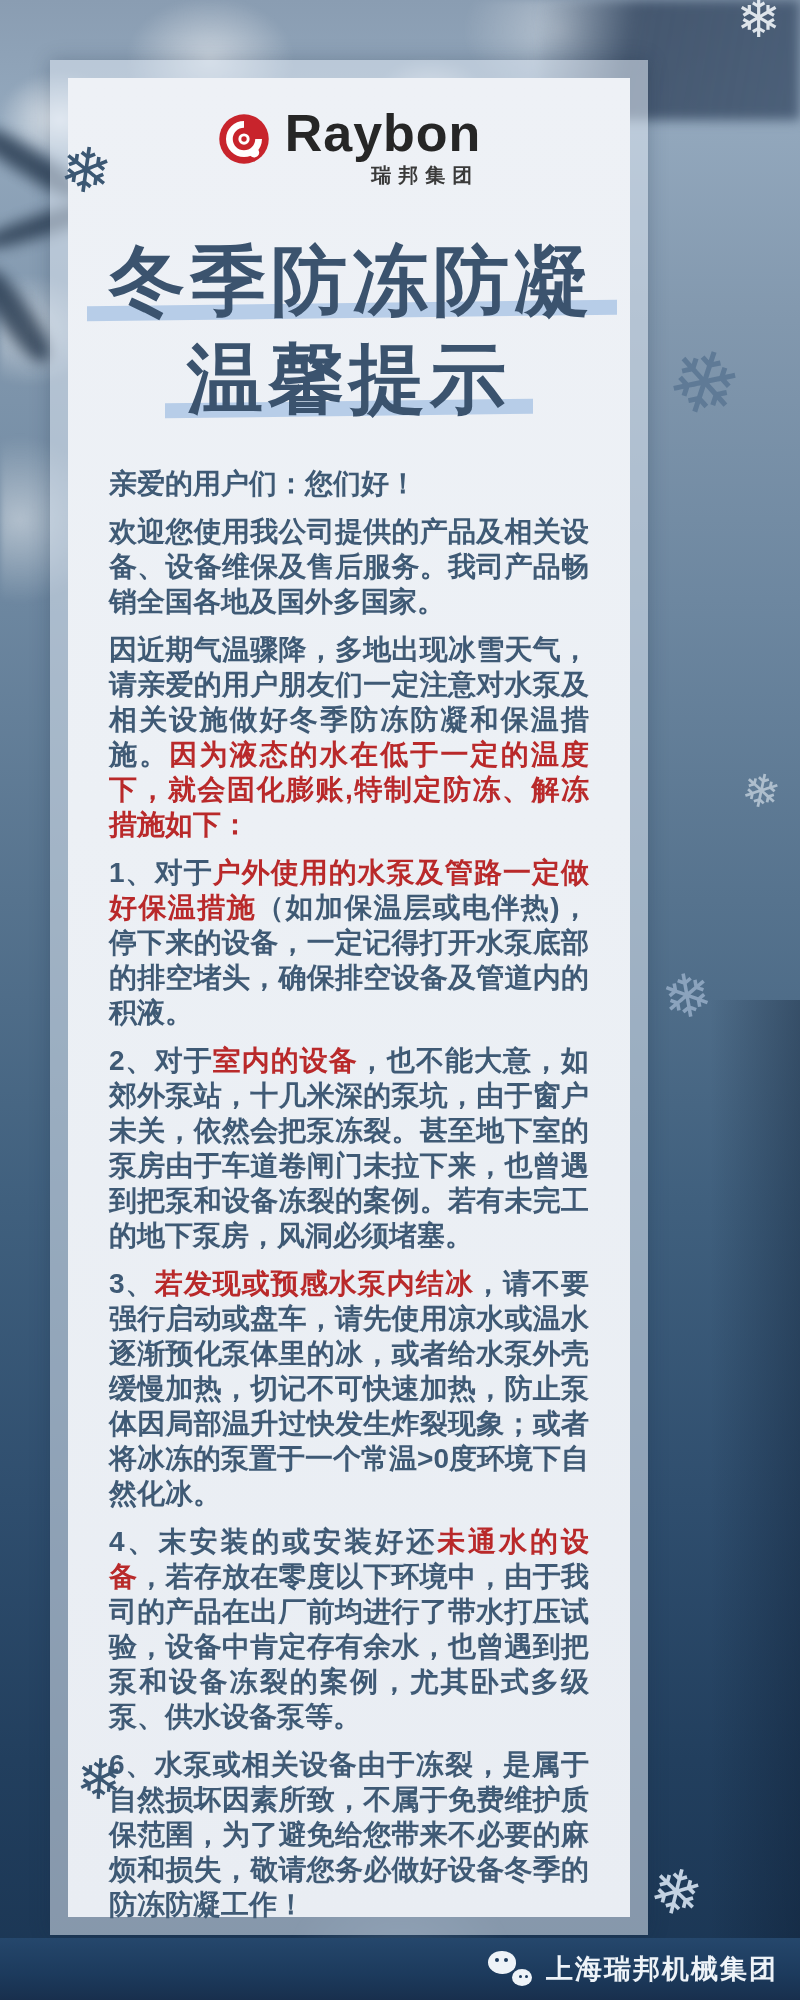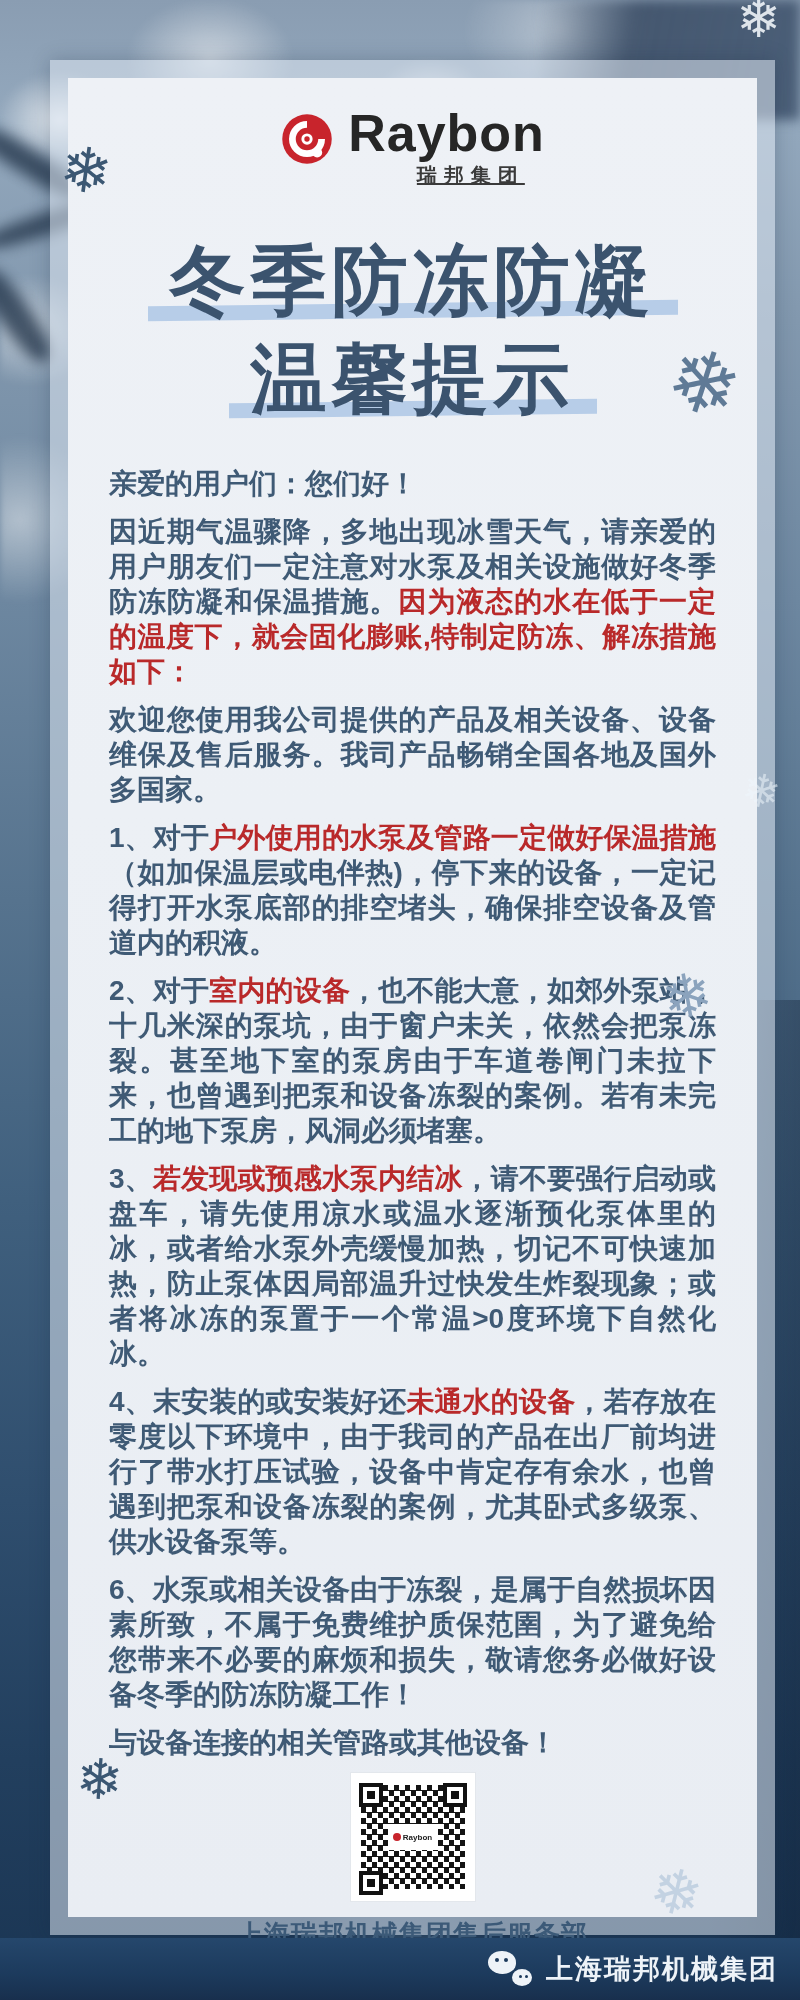--- a/index.html
+++ b/index.html
@@ -19,32 +19,32 @@
   .bg-darkpanel{position:absolute;left:540px;top:0;width:260px;height:120px;filter:blur(6px);
     background:linear-gradient(100deg,rgba(40,60,85,0) 0%,rgba(45,63,88,.75) 35%,rgba(58,78,104,.8) 100%);}
   .bg-branch{position:absolute;background:#27394e;filter:blur(7px);opacity:.8;border-radius:40%;}
   .branch1{left:-30px;top:150px;width:120px;height:26px;transform:rotate(32deg);}
   .branch2{left:-20px;top:210px;width:150px;height:22px;transform:rotate(-18deg);}
   .branch3{left:-40px;top:300px;width:110px;height:30px;transform:rotate(55deg);}
   .bg-shade-right{position:absolute;right:0;top:1000px;width:90px;height:1000px;
     background:linear-gradient(90deg,rgba(10,24,44,0),rgba(10,24,44,.35));}
 
   
-  .frame{position:absolute;left:50px;top:60px;width:725px;height:1875px;box-sizing:border-box;
+  .frame{position:absolute;left:50px;top:60px;width:598px;height:1875px;box-sizing:border-box;
     background:rgba(222,232,242,.55);padding:18px;box-shadow:0 0 18px rgba(20,40,65,.25);}
   .card{position:relative;width:100%;height:100%;box-sizing:border-box;
     background:linear-gradient(180deg,#eef1f6 0%,#ecf0f5 40%,#e9edf3 100%);
     padding:14px 41px 0 41px;}
 
   
   .logo-row{display:flex;justify-content:center;align-items:flex-start;gap:14px;margin-top:14px;height:82px;}
   .logo-mark{width:54px;height:54px;margin-top:6px;flex:0 0 auto;}
   .brand-col{display:flex;flex-direction:column;align-items:flex-end;}
   .brand-en{font-size:52px;line-height:54px;font-weight:bold;color:#262626;letter-spacing:1px;}
-  .brand-cn{font-size:20px;font-weight:bold;color:#3a3a3a;letter-spacing:7px;margin-top:2px;margin-right:20px;text-decoration:underline;}
+  .brand-cn{font-size:20px;font-weight:bold;color:#3a3a3a;letter-spacing:7px;margin-top:2px;margin-right:2px;}
 
   
   .title{margin-top:50px;text-align:center;color:#3b536e;font-weight:bold;}
   .title-line{position:relative;display:block;width:fit-content;margin:0 auto;
     font-size:76px;line-height:86px;letter-spacing:5px;white-space:nowrap;}
   .title-line + .title-line{margin-top:12px;}
   .title-line .txt{position:relative;z-index:2;}
   .title-line .bar{position:absolute;left:-22px;right:-22px;bottom:6px;height:15px;
     background:#b7cde8;transform:skewY(-0.7deg);z-index:1;}
 
@@ -130,22 +130,22 @@
           <span class="txt">冬季防冻防凝</span>
         </span>
         <span class="title-line">
           <span class="bar"></span>
           <span class="txt">温馨提示</span>
         </span>
       </div>
 
       <div class="body" id="paragraphs">
           <p><span class="seg-dark">亲爱的用户们：您们好！</span></p>
+          <p><span class="seg-dark">欢迎您使用我公司提供的产品及相关设备、设备维保及售后服务。我司产品畅销全国各地及国外多国家。</span></p>
           <p><span class="seg-dark">因近期气温骤降，多地出现冰雪天气，请亲爱的用户朋友们一定注意对水泵及相关设施做好冬季防冻防凝和保温措施。</span><span class="seg-red">因为液态的水在低于一定的温度下，就会固化膨账,特制定防冻、解冻措施如下：</span></p>
-          <p><span class="seg-dark">欢迎您使用我公司提供的产品及相关设备、设备维保及售后服务。我司产品畅销全国各地及国外多国家。</span></p>
           <p><span class="seg-dark">1、对于</span><span class="seg-red">户外使用的水泵及管路一定做好保温措施</span><span class="seg-dark">（如加保温层或电伴热)，停下来的设备，一定记得打开水泵底部的排空堵头，确保排空设备及管道内的积液。</span></p>
           <p><span class="seg-dark">2、对于</span><span class="seg-red">室内的设备</span><span class="seg-dark">，也不能大意，如郊外泵站，十几米深的泵坑，由于窗户未关，依然会把泵冻裂。甚至地下室的泵房由于车道卷闸门未拉下来，也曾遇到把泵和设备冻裂的案例。若有未完工的地下泵房，风洞必须堵塞。</span></p>
           <p><span class="seg-dark">3、</span><span class="seg-red">若发现或预感水泵内结冰</span><span class="seg-dark">，请不要强行启动或盘车，请先使用凉水或温水逐渐预化泵体里的冰，或者给水泵外壳缓慢加热，切记不可快速加热，防止泵体因局部温升过快发生炸裂现象；或者将冰冻的泵置于一个常温&gt;0度环境下自然化冰。</span></p>
           <p><span class="seg-dark">4、末安装的或安装好还</span><span class="seg-red">未通水的设备</span><span class="seg-dark">，若存放在零度以下环境中，由于我司的产品在出厂前均进行了带水打压试验，设备中肯定存有余水，也曾遇到把泵和设备冻裂的案例，尤其卧式多级泵、供水设备泵等。</span></p>
           <p><span class="seg-dark">6、水泵或相关设备由于冻裂，是属于自然损坏因素所致，不属于免费维护质保范圉，为了避免给您带来不必要的麻烦和损失，敬请您务必做好设备冬季的防冻防凝工作！</span></p>
           <p><span class="seg-dark">与设备连接的相关管路或其他设备！</span></p>
         </div>
 
       <div class="qr">
         <div class="qr-pattern"></div>

